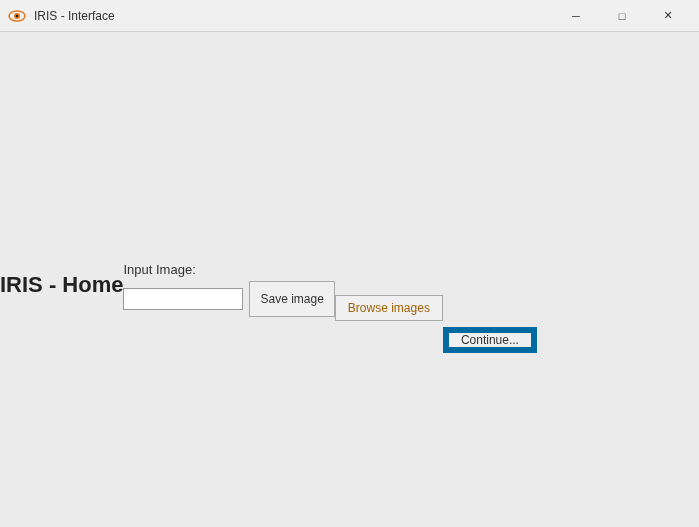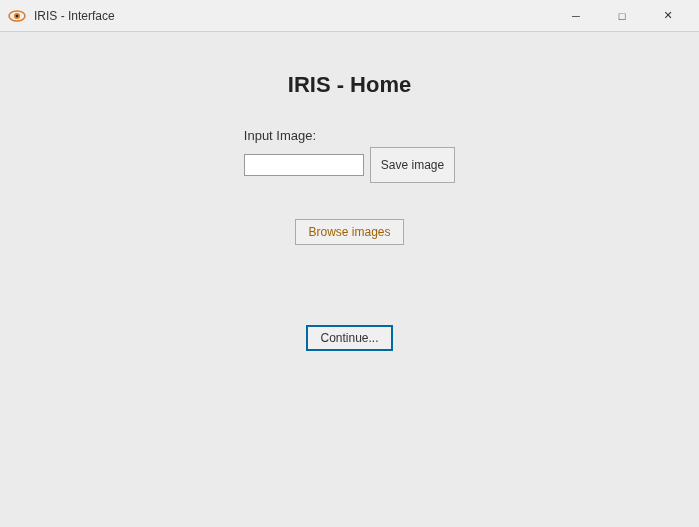--- a/index.html
+++ b/index.html
@@ -64,21 +64,20 @@
       justify-content: center;
       font-size: 11px;
       color: #333;
     }
 
     
     .main-content {
       flex: 1;
       background: #ebebeb;
       display: flex;
-      flex-direction: column;
       align-items: center;
       padding-top: 40px;
     }
 
     .page-title {
       font-size: 22px;
       font-weight: 600;
       color: #222;
       margin-bottom: 30px;
     }
@@ -131,21 +130,21 @@
       cursor: pointer;
       font-size: 12px;
       color: #a16207;
       margin-top: 16px;
     }
 
     .continue-btn {
       height: 26px;
       padding: 0 12px;
       background: #f0f0f0;
-      border: 2px solid #0369a1;
+      border: 6px solid #0369a1;
       cursor: pointer;
       font-size: 12px;
       color: #333;
       margin-top: 80px;
     }
   </style>
 </head>
 <body>
 
 <div class="title-bar">

